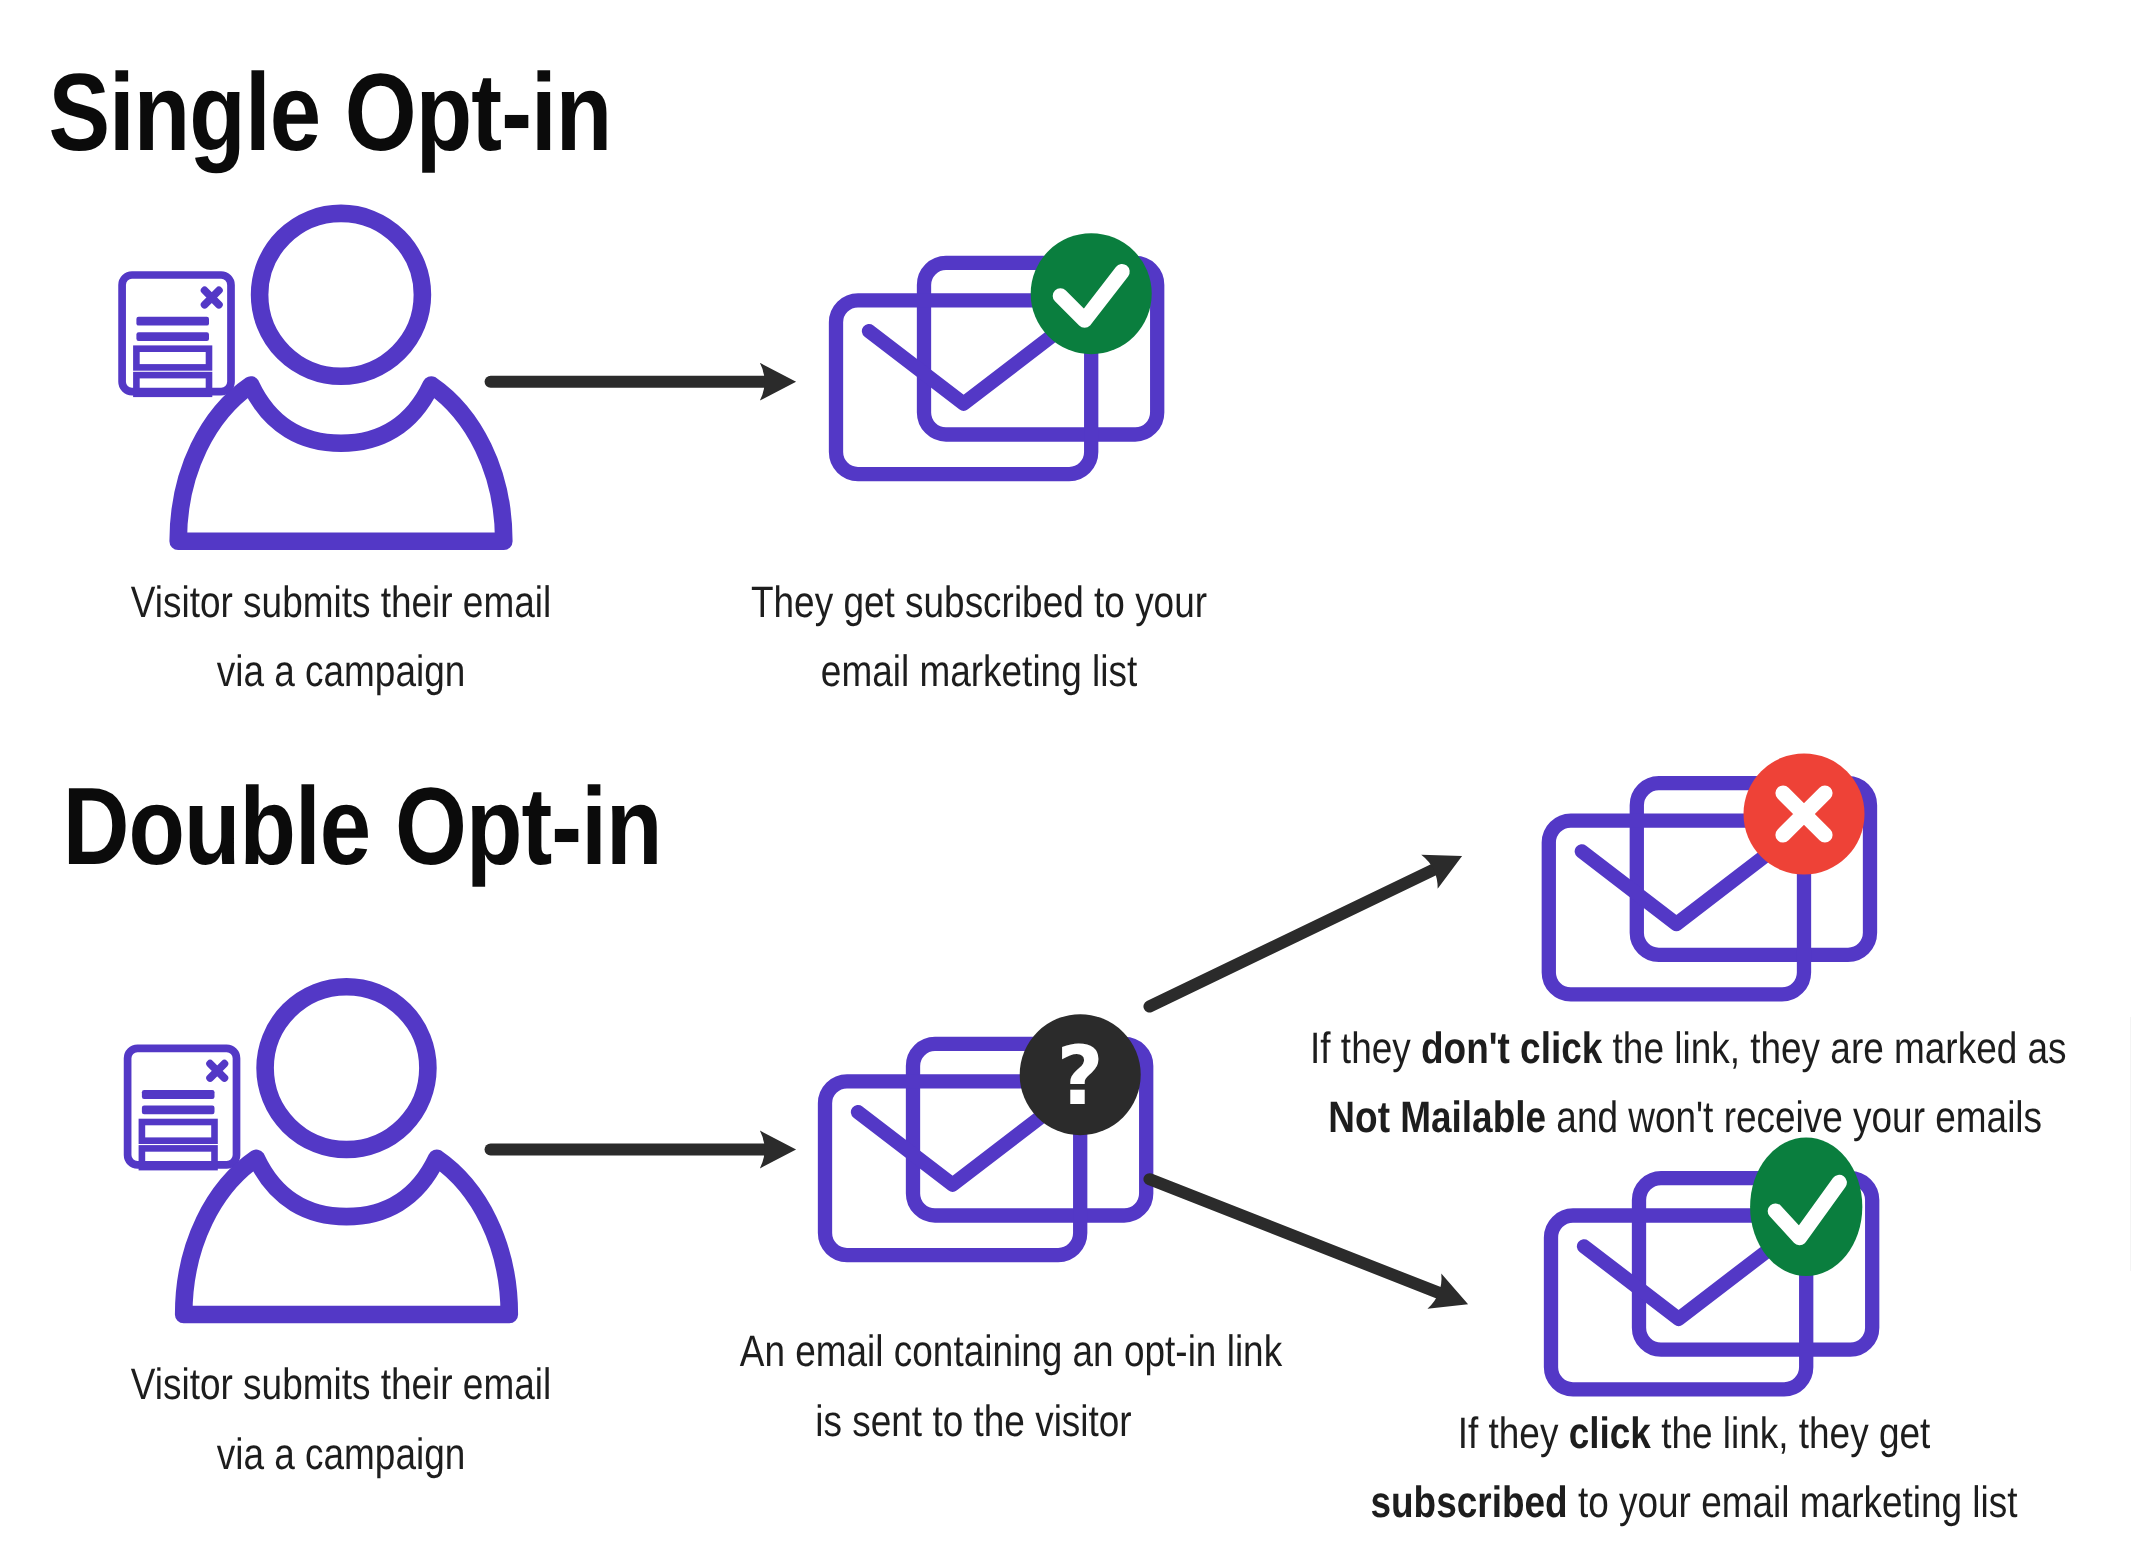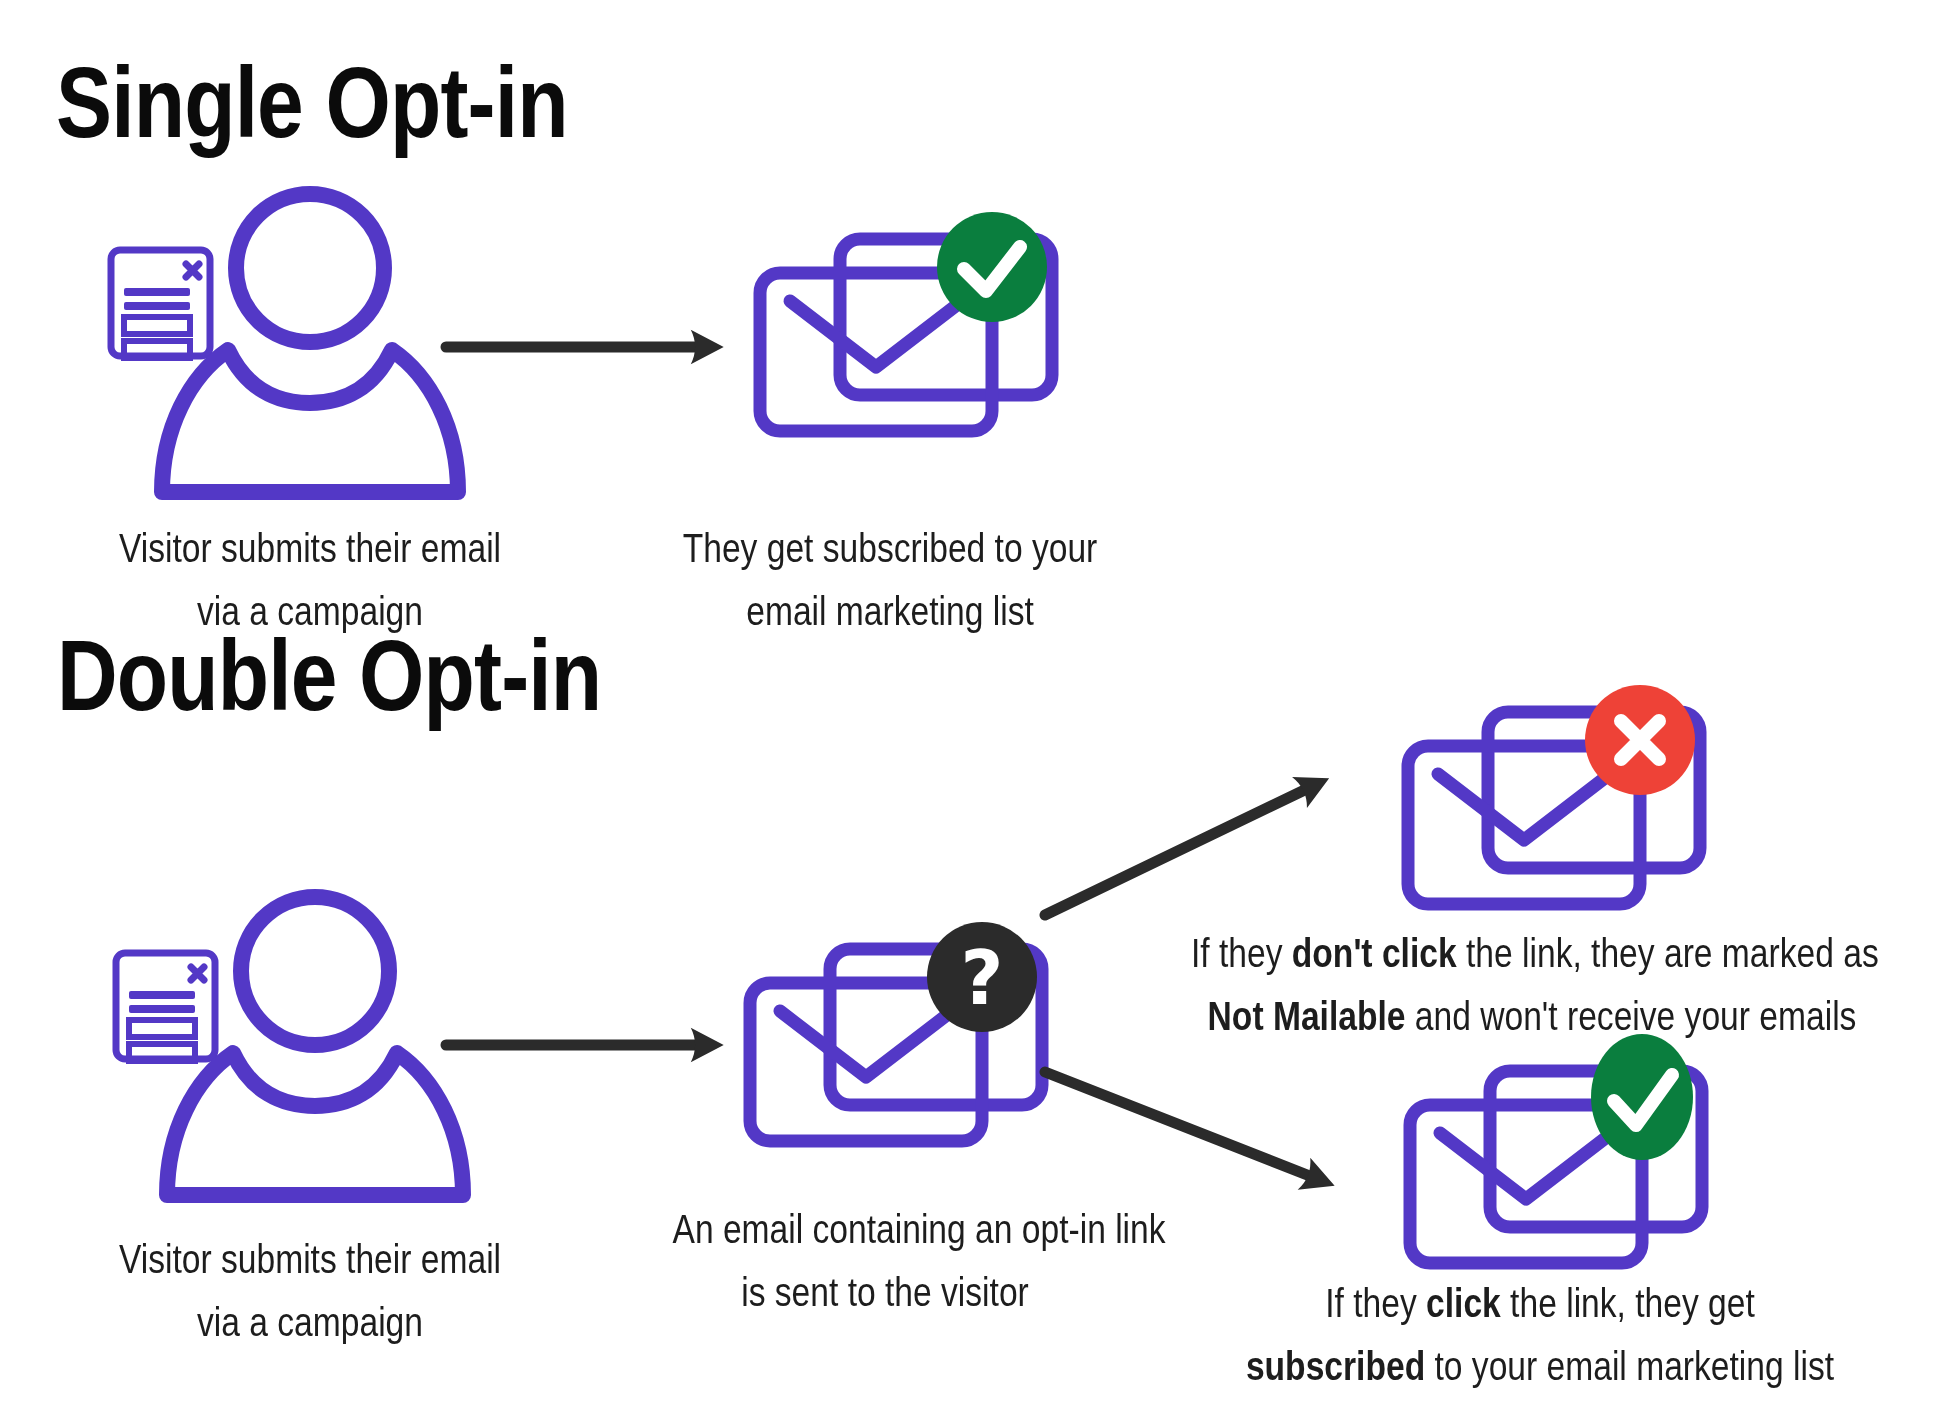--- a/index.html
+++ b/index.html
@@ -54,21 +54,21 @@
 <div id="canvas">
 
   <svg width="0" height="0" style="position:absolute" aria-hidden="true">
     <defs>
       <marker id="arrowhead" viewBox="0 0 10 10" refX="5.2" refY="5" markerWidth="3.4" markerHeight="3.4" orient="auto-start-reverse">
         <path class="afill" d="M0.6,0.4 L9.4,5 L0.6,9.6 Q2.9,5 0.6,0.4 Z"></path>
       </marker>
     </defs>
   </svg>
 
-  <div class="abs" style="left:56px;top:52px;text-align:center;">
+  <div class="abs" style="left:44px;top:52px;text-align:center;">
     <div class="title">Single Opt-in</div>
   </div>
 
   <svg class="abs" style="left:104px;top:150px;" width="370" height="350" viewBox="0 0 370 350">
     <g>
       <rect class="pstroke" x="7" y="100" width="99" height="106" rx="9" stroke-width="7"></rect>
       <path class="pstroke" d="M82,114 L95,127 M95,114 L82,127" stroke-width="7" stroke-linecap="round"></path>
       <rect class="pfill" x="20" y="138" width="66" height="8" rx="2"></rect>
       <rect class="pfill" x="20" y="152" width="66" height="8" rx="2"></rect>
       <rect class="pstroke" x="20" y="167" width="66" height="17" stroke-width="6"></rect>
@@ -96,21 +96,21 @@
 
   <div class="abs caption" style="left:60px;top:517px;width:500px;">
     <div class="ln">Visitor submits their email</div>
     <div class="ln">via a campaign</div>
   </div>
   <div class="abs caption" style="left:640px;top:517px;width:500px;">
     <div class="ln">They get subscribed to your</div>
     <div class="ln">email marketing list</div>
   </div>
 
-  <div class="abs" style="left:57px;top:625px;text-align:center;">
+  <div class="abs" style="left:57px;top:701px;text-align:center;">
     <div class="title">Double Opt-in</div>
   </div>
 
   <svg class="abs" style="left:109px;top:853px;" width="370" height="350" viewBox="0 0 370 350">
     <g>
       <rect class="pstroke" x="7" y="100" width="99" height="106" rx="9" stroke-width="7"></rect>
       <path class="pstroke" d="M82,114 L95,127 M95,114 L82,127" stroke-width="7" stroke-linecap="round"></path>
       <rect class="pfill" x="20" y="138" width="66" height="8" rx="2"></rect>
       <rect class="pfill" x="20" y="152" width="66" height="8" rx="2"></rect>
       <rect class="pstroke" x="20" y="167" width="66" height="17" stroke-width="6"></rect>

